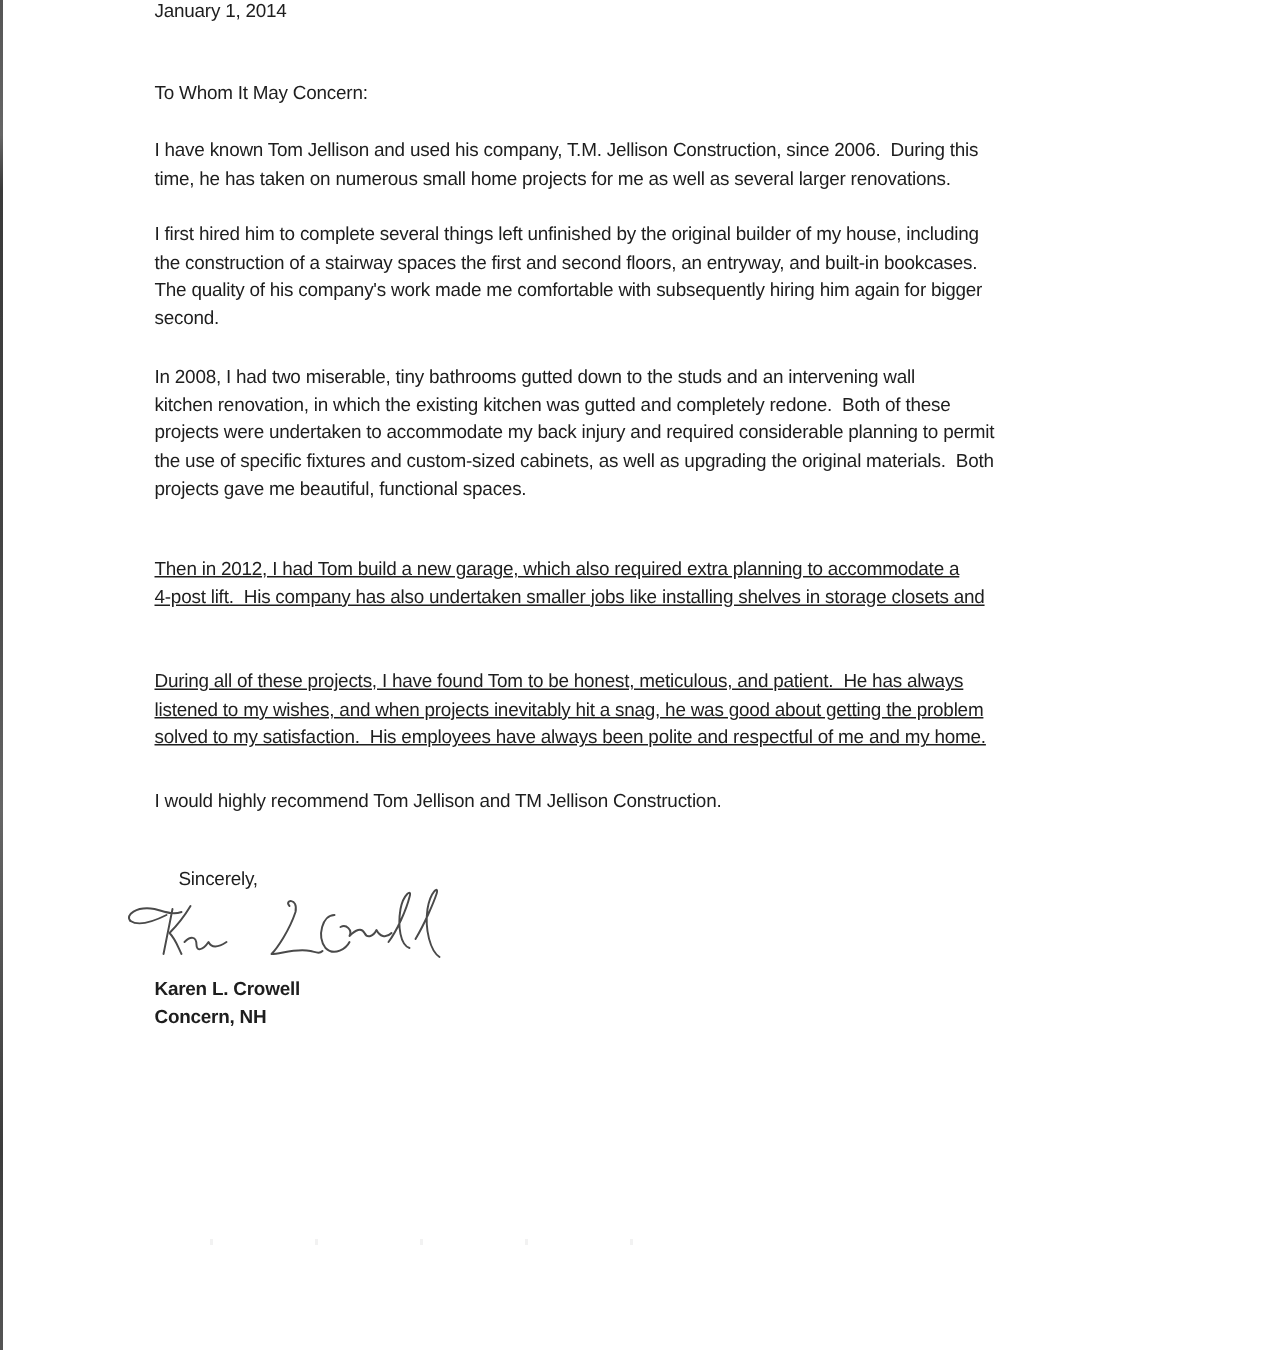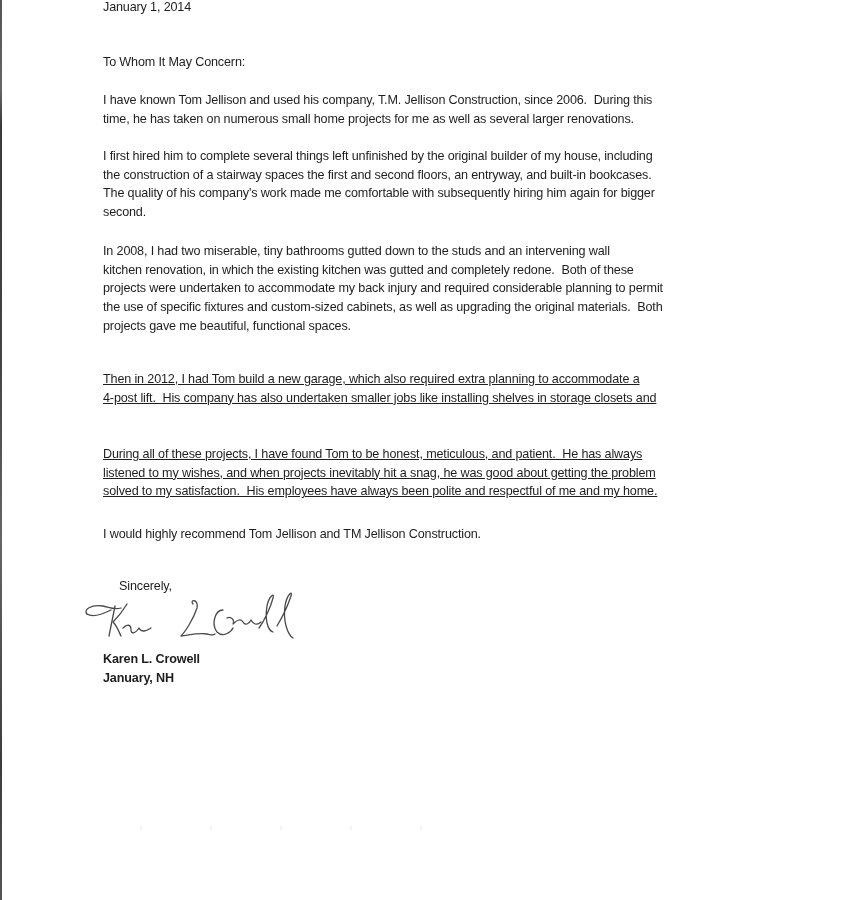--- a/index.html
+++ b/index.html
@@ -126,17 +126,17 @@
 
       <path d="M146 30 C 150 28, 154 32, 152 36 C 156 32, 160 30, 162 34 C 164 38, 168 36, 170 32 C 172 36, 176 38, 180 34"></path>
 
       <path d="M178 40 C 184 32, 190 18, 192 10 C 194 4, 188 8, 186 18 C 184 30, 186 42, 192 44"></path>
       <path d="M196 38 C 202 28, 208 14, 210 8 C 212 2, 206 6, 204 18 C 202 32, 206 46, 212 50"></path>
     </g>
   </svg>
 
   <div class="signer">
     <p class="line-block">Karen L. Crowell</p>
-    <p class="line-block">January, NH</p>
+    <p class="line-block">Concern, NH</p>
   </div>
 </div>
 
 <div class="scan-noise"></div>
 
 </body></html>

